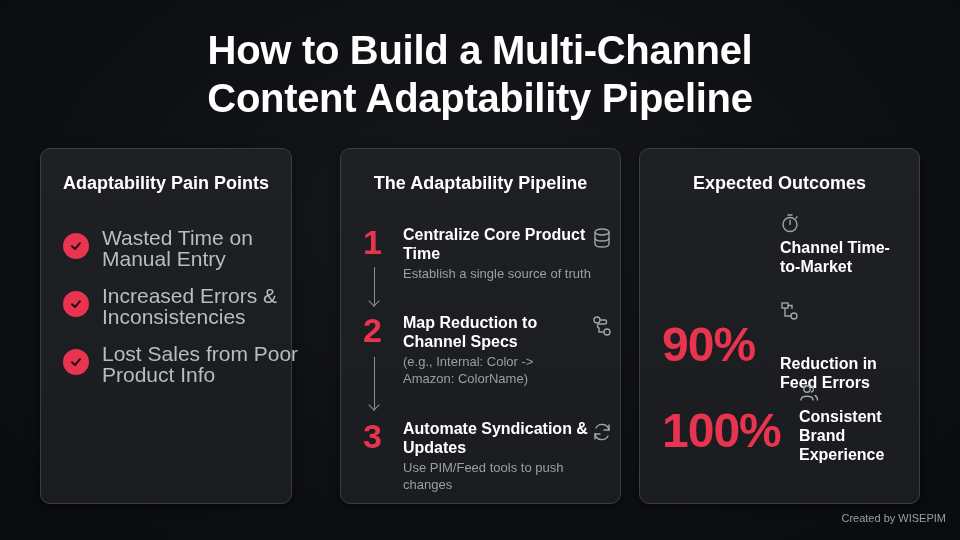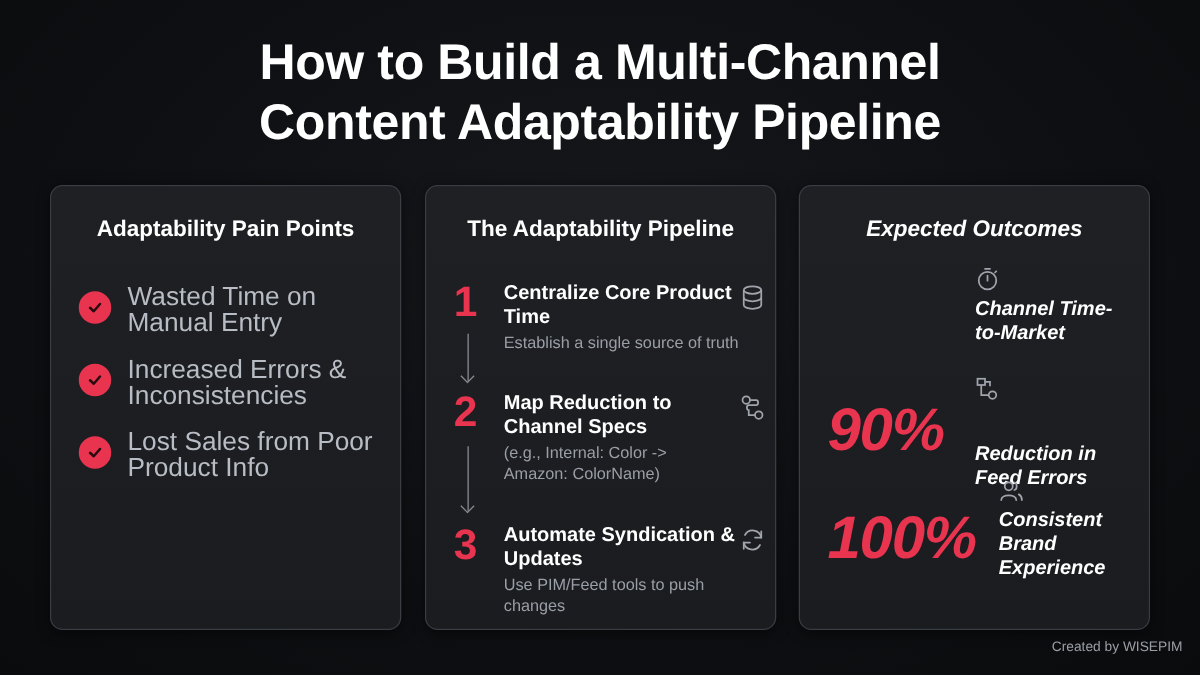--- a/index.html
+++ b/index.html
@@ -14,23 +14,23 @@
     position: absolute; left: 0; top: 26px; width: 960px;
     text-align: center; font-weight: 700; font-size: 40px; line-height: 48px;
     letter-spacing: -0.3px; color: #ffffff;
   }
   .card {
     position: absolute; top: 148px; height: 356px;
     background: linear-gradient(180deg, #1e2024 0%, #1a1c20 100%);
     border: 1px solid #3a3d43; border-radius: 10px;
     box-shadow: 0 2px 10px rgba(0,0,0,0.5);
   }
-  .card-1 { left: 40px; width: 281px; padding-left: 28px; }
+  .card-1 { left: 40px; width: 252px; padding-left: 28px; }
   .card-2 { left: 340px; width: 281px; }
-  .card-3 { left: 639px; width: 281px; font-style: italic; }
+  .card-3 { left: 639px; width: 281px; }
   .card-title {
     position: absolute; top: 24px; left: 0; width: 100%;
     text-align: center; font-weight: 700; font-size: 18px; color: #ffffff;
   }
   
   .pain { position: absolute; left: 22px; display: flex; align-items: flex-start; }
   .check {
     width: 26px; height: 26px; border-radius: 50%; background: #e8344f;
     display: flex; align-items: center; justify-content: center; margin-top: 6px; flex-shrink: 0;
   }

